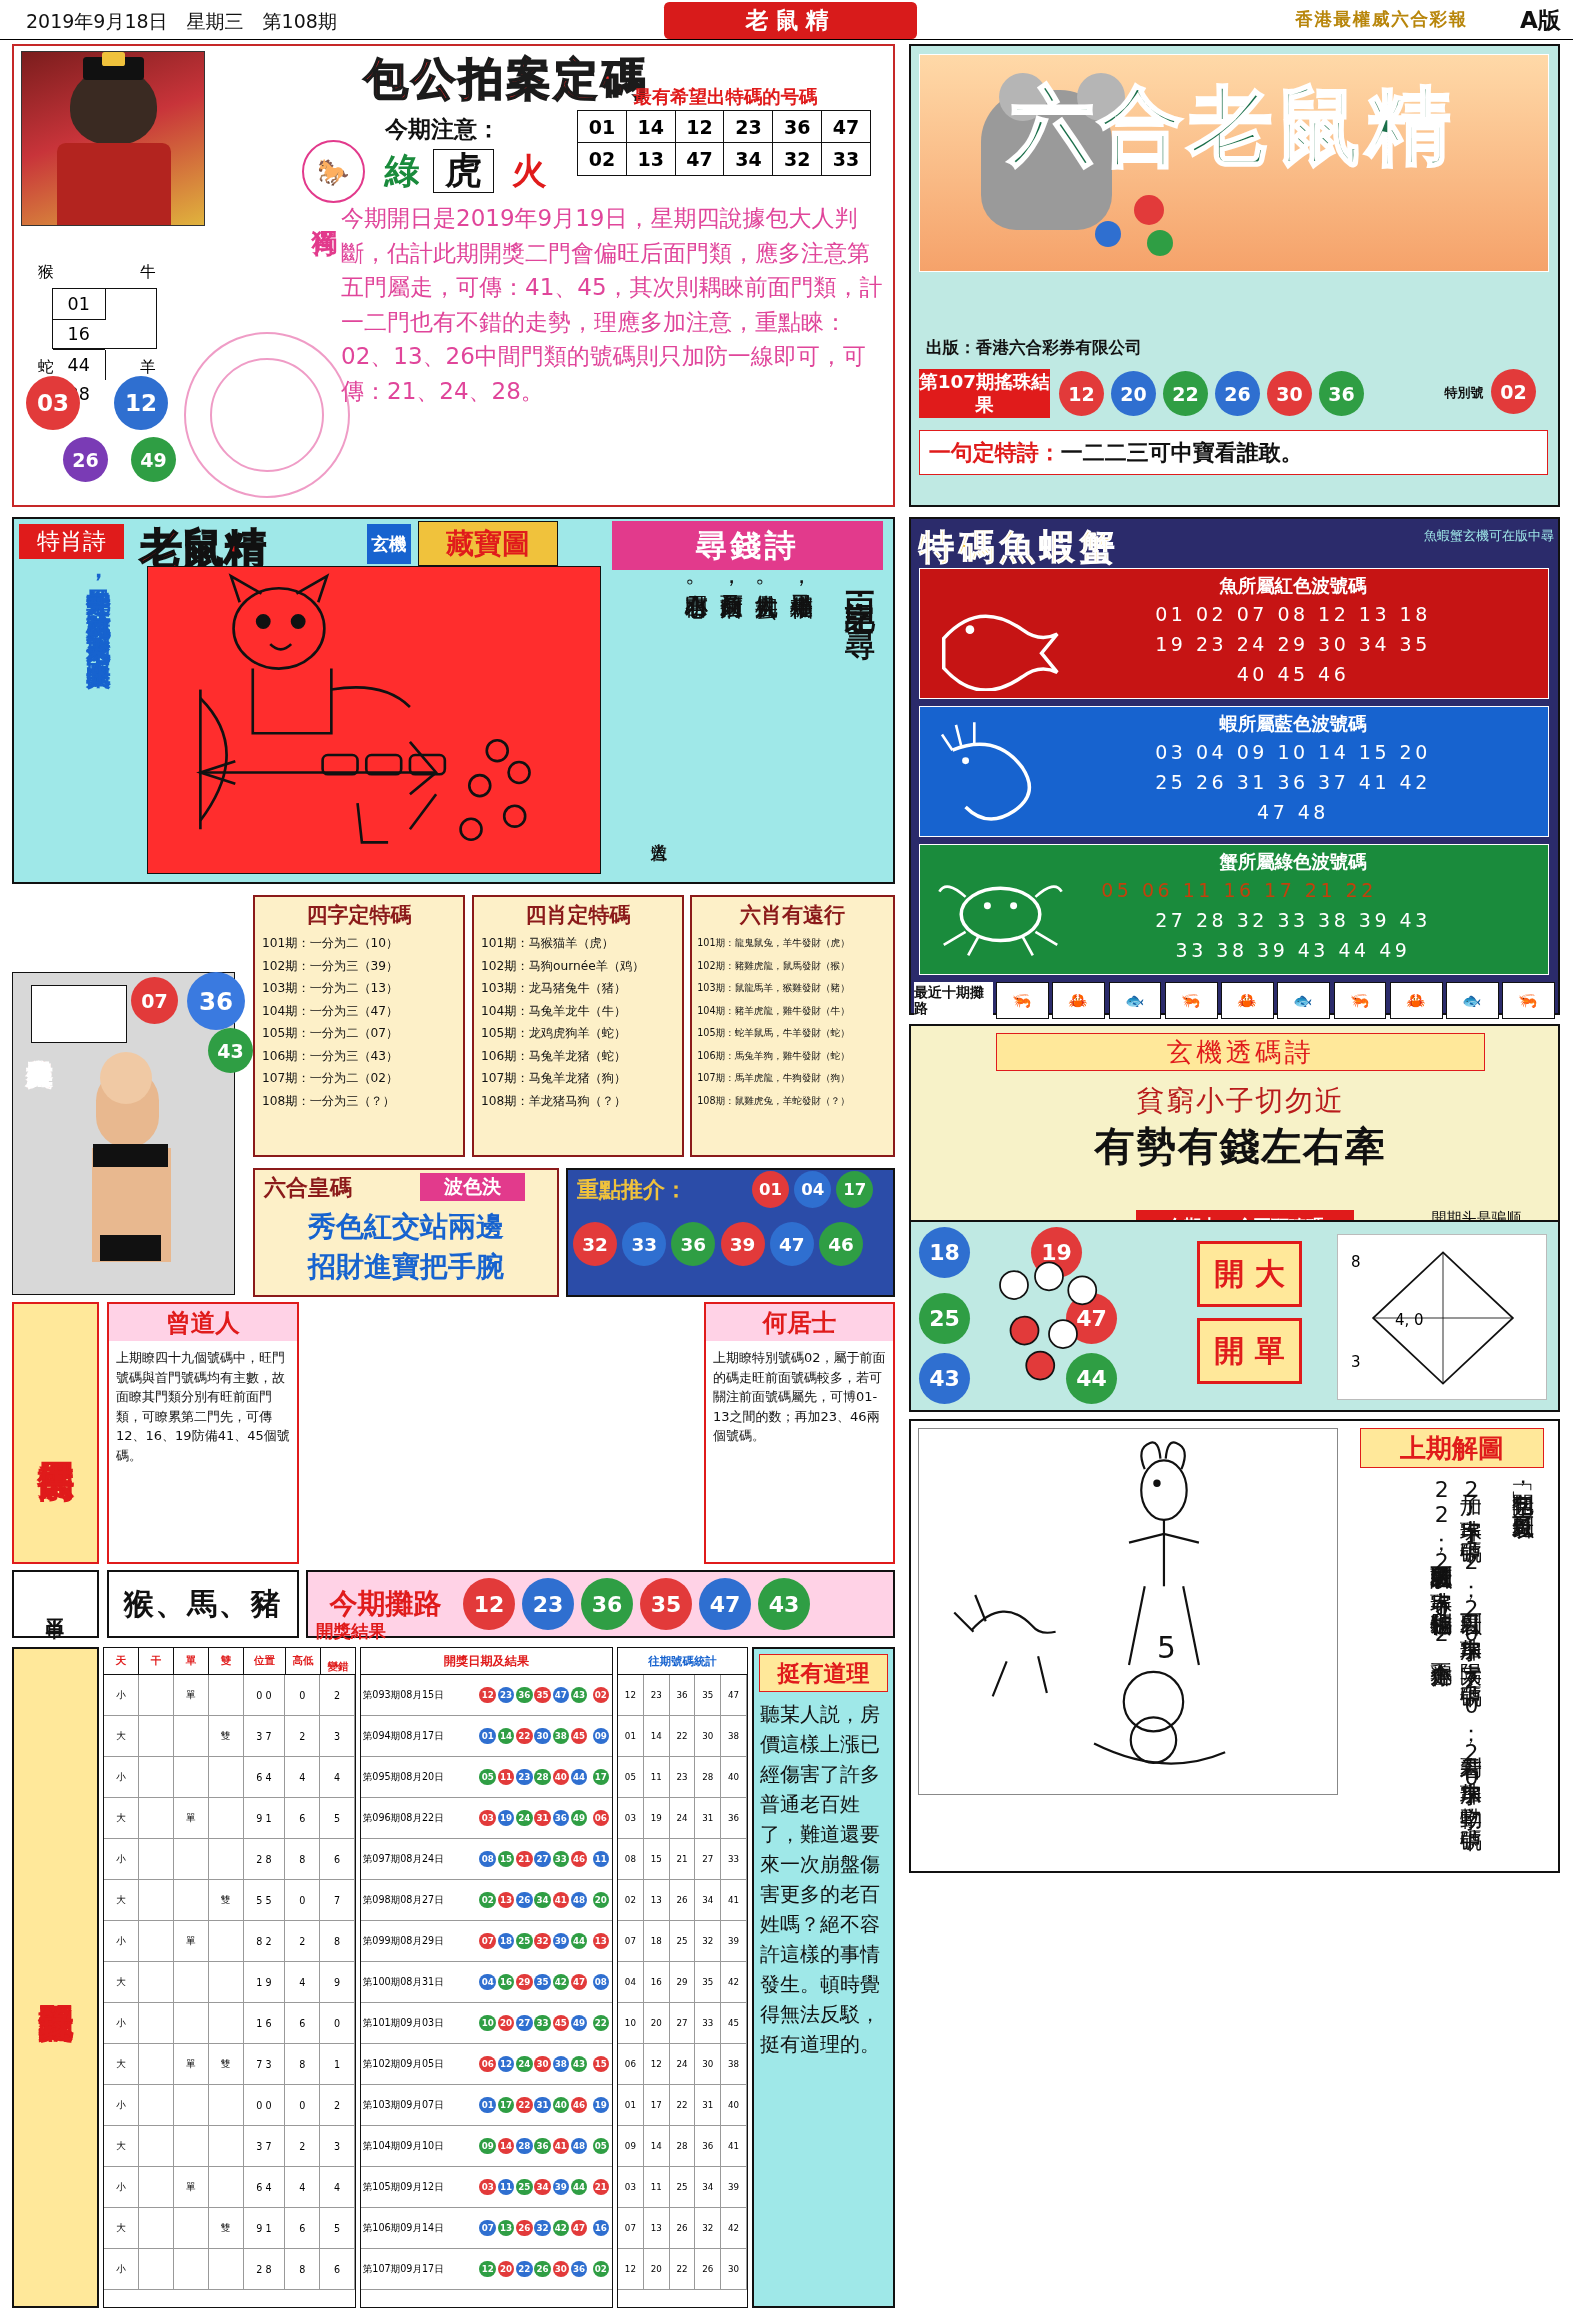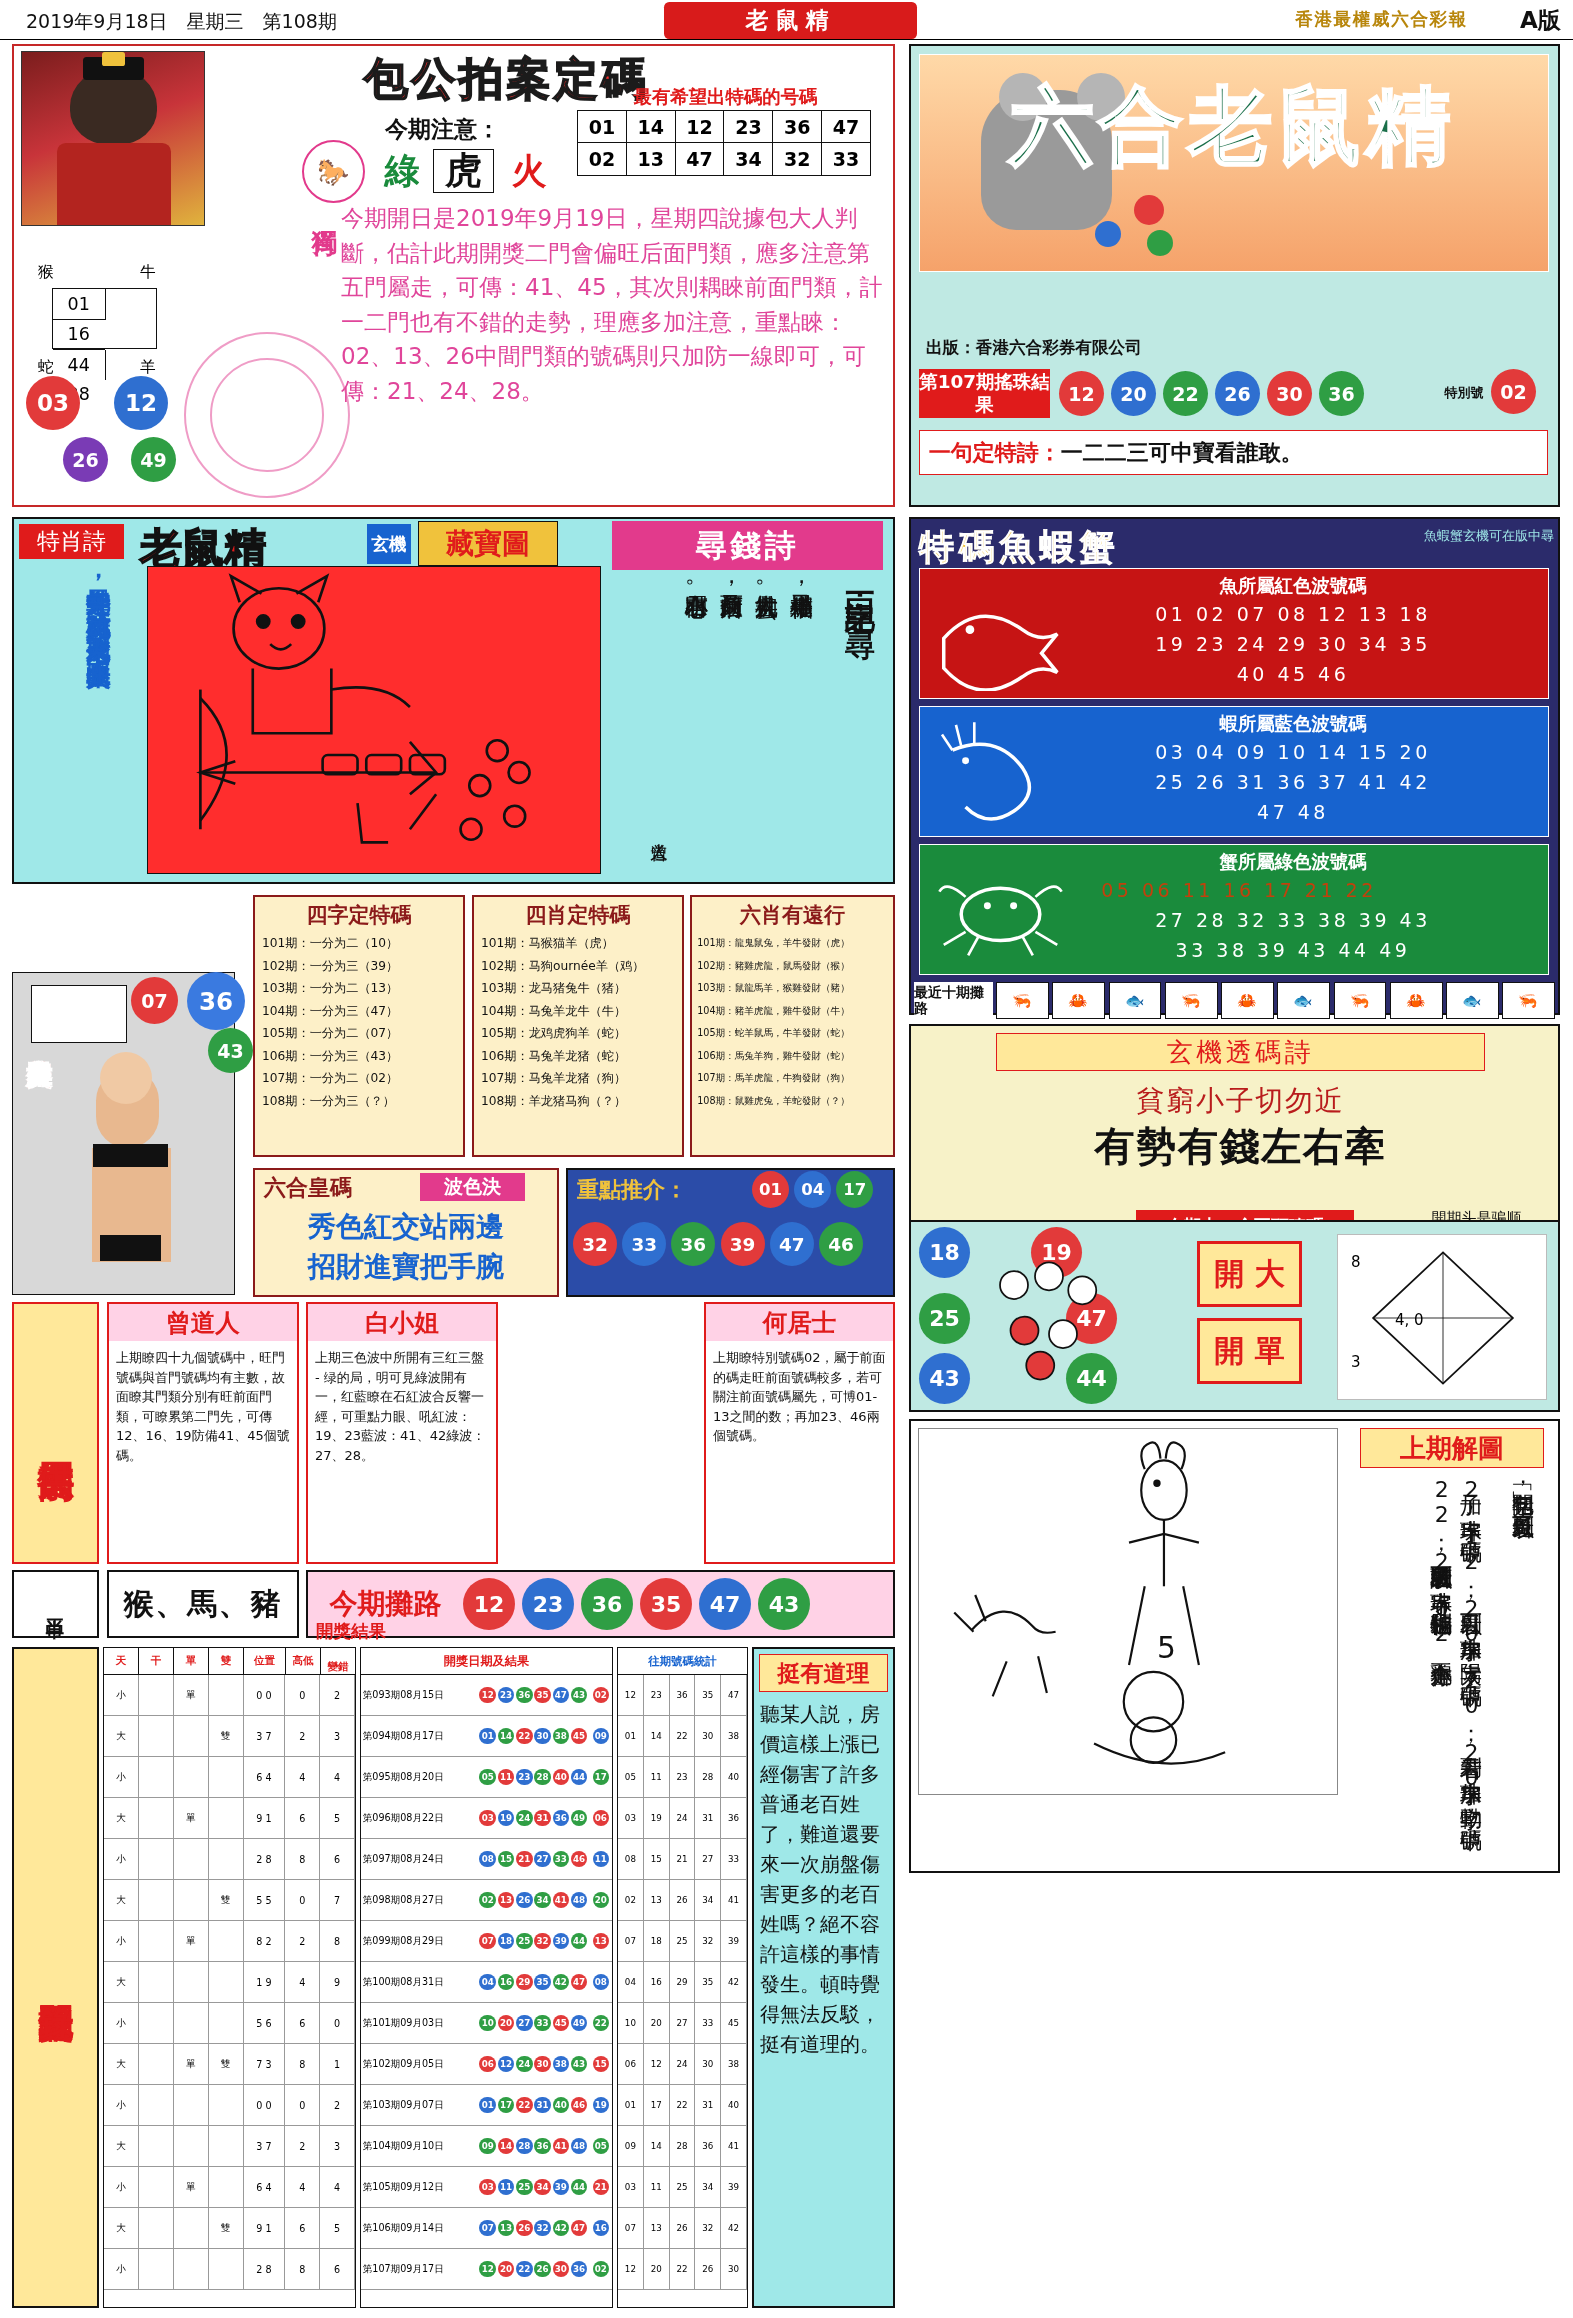--- a/index.html
+++ b/index.html
@@ -357,24 +357,20 @@
   <div class="abs" style="left:1395px;top:1311px;font-size:15px;">4, 0</div>
   <div class="abs" style="left:1351px;top:1353px;font-size:15px;">3</div>
 
   <div class="abs" style="left:12.2px;top:1302px;width:87px;height:262px;border:2.6px solid #e01b1b;background:#ffe89a;"></div>
   <div class="abs vert ctr" style="left:19px;top:1309px;width:73px;height:248px;font-size:37px;font-weight:bold;color:#e01b1b;">四大高手提供</div>
 
   <div class="abs" style="left:107px;top:1302px;width:192px;height:262px;border:2.6px solid #e01b1b;background:#fff;">
     <div class="ctr" style="height:37px;background:#ffd2e6;color:#e01b1b;font-size:24.5px;font-weight:bold;">曾道人</div>
     <div style="padding:7px;font-size:13px;line-height:1.5;color:#111;">上期瞭四十九個號碼中，旺門號碼與首門號碼均有主數，故面瞭其門類分別有旺前面門類，可瞭累第二門先，可傳12、16、19防備41、45個號碼。</div>
   </div>
-  <div class="abs" style="left:306px;top:1302px;width:192px;height:262px;border:2.6px solid #e01b1b;background:#fff;">
-    <div class="ctr" style="height:37px;background:#ffd2e6;color:#e01b1b;font-size:24.5px;font-weight:bold;">白小姐</div>
-    <div style="padding:7px;font-size:13px;line-height:1.5;color:#111;">上期三色波中所開有三红三盤 - 绿的局，明可見綠波開有一，红藍瞭在石紅波合反響一經，可重點力眼、吼紅波：19、23藍波：41、42綠波：27、28。</div>
-  </div>
   <div class="abs" style="left:704px;top:1302px;width:191px;height:262px;border:2.6px solid #e01b1b;background:#fff;">
     <div class="ctr" style="height:37px;background:#ffd2e6;color:#e01b1b;font-size:24.5px;font-weight:bold;">何居士</div>
     <div style="padding:7px;font-size:13px;line-height:1.5;color:#111;">上期瞭特別號碼02，屬于前面的碼走旺前面號碼較多，若可關注前面號碼屬先，可博01-13之間的数；再加23、46兩個號碼。</div>
   </div>
 
   <div class="abs" style="left:12.2px;top:1570px;width:87px;height:68px;border:2.6px solid #111;background:#fff;"></div>
   <div class="abs vert ctr" style="left:17.5px;top:1575px;width:77px;height:58px;font-size:19px;font-weight:bold;color:#111;">三肖中</div>
   <div class="abs ctr" style="left:107px;top:1570px;width:192px;height:68px;border:2.6px solid #111;background:#fff;font-size:30px;font-weight:bold;color:#111;letter-spacing:1.7px;">猴、馬、豬</div>
 
   <div class="abs" style="left:306px;top:1570px;width:589px;height:68px;border:2.6px solid #111;background:#ffd2e6;"></div>
@@ -498,21 +494,21 @@
           <div class="ctr" style="flex: 1 1 0%; border-right: 0.9px solid rgb(153, 153, 153); font-size: 9.6px;"></div>
           <div class="ctr" style="flex: 1.2 1 0%; border-right: 0.9px solid rgb(153, 153, 153); font-size: 9.6px;">1 9</div>
           <div class="ctr" style="flex: 1 1 0%; border-right: 0.9px solid rgb(153, 153, 153); font-size: 9.6px;">4</div>
           <div class="ctr" style="flex: 1 1 0%; border-right: 0.9px solid rgb(153, 153, 153); font-size: 9.6px;">9</div>
         </div>
         <div style="display: flex; height: 40px; border-bottom: 0.9px solid rgb(153, 153, 153);">
           <div class="ctr" style="flex: 1 1 0%; border-right: 0.9px solid rgb(153, 153, 153); font-size: 9.6px;">小</div>
           <div class="ctr" style="flex: 1 1 0%; border-right: 0.9px solid rgb(153, 153, 153); font-size: 9.6px;"></div>
           <div class="ctr" style="flex: 1 1 0%; border-right: 0.9px solid rgb(153, 153, 153); font-size: 9.6px;"></div>
           <div class="ctr" style="flex: 1 1 0%; border-right: 0.9px solid rgb(153, 153, 153); font-size: 9.6px;"></div>
-          <div class="ctr" style="flex: 1.2 1 0%; border-right: 0.9px solid rgb(153, 153, 153); font-size: 9.6px;">5 6</div>
+          <div class="ctr" style="flex: 1.2 1 0%; border-right: 0.9px solid rgb(153, 153, 153); font-size: 9.6px;">1 6</div>
           <div class="ctr" style="flex: 1 1 0%; border-right: 0.9px solid rgb(153, 153, 153); font-size: 9.6px;">6</div>
           <div class="ctr" style="flex: 1 1 0%; border-right: 0.9px solid rgb(153, 153, 153); font-size: 9.6px;">0</div>
         </div>
         <div style="display: flex; height: 40px; border-bottom: 0.9px solid rgb(153, 153, 153);">
           <div class="ctr" style="flex: 1 1 0%; border-right: 0.9px solid rgb(153, 153, 153); font-size: 9.6px;">大</div>
           <div class="ctr" style="flex: 1 1 0%; border-right: 0.9px solid rgb(153, 153, 153); font-size: 9.6px;"></div>
           <div class="ctr" style="flex: 1 1 0%; border-right: 0.9px solid rgb(153, 153, 153); font-size: 9.6px;">單</div>
           <div class="ctr" style="flex: 1 1 0%; border-right: 0.9px solid rgb(153, 153, 153); font-size: 9.6px;">雙</div>
           <div class="ctr" style="flex: 1.2 1 0%; border-right: 0.9px solid rgb(153, 153, 153); font-size: 9.6px;">7 3</div>
           <div class="ctr" style="flex: 1 1 0%; border-right: 0.9px solid rgb(153, 153, 153); font-size: 9.6px;">8</div>

